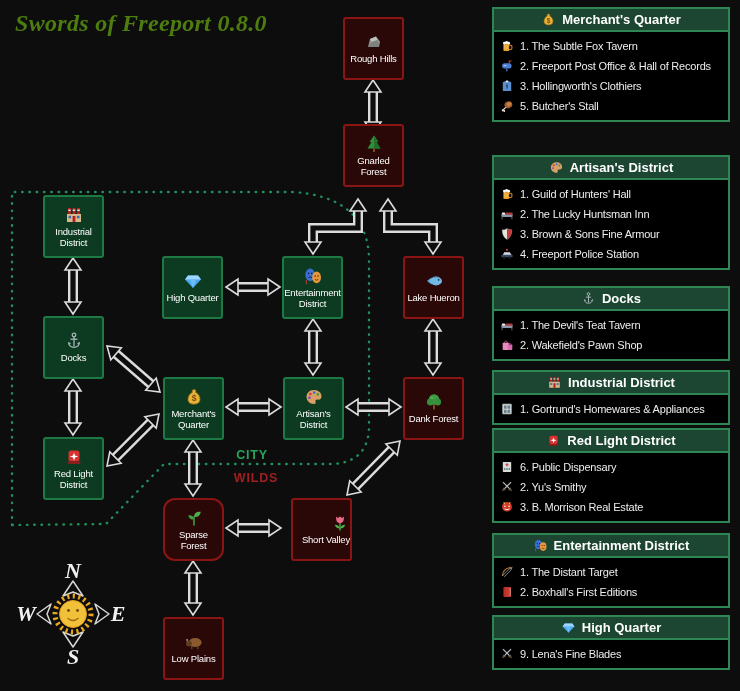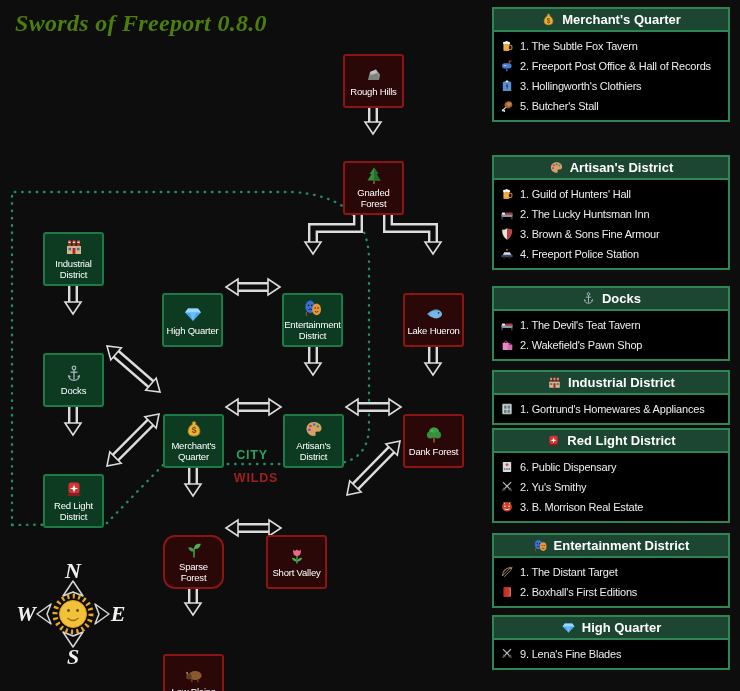--- a/index.html
+++ b/index.html
@@ -1,23 +1,23 @@
 <!DOCTYPE html>
 <html><head>
 <meta charset="utf-8">
 <style>
   html,body{margin:0;padding:0;background:#0d0d0d;}
   #stage{position:relative;width:740px;height:691px;background:#0d0d0d;overflow:hidden;
          font-family:"Liberation Sans",sans-serif;-webkit-font-smoothing:antialiased;}
   .title{position:absolute;left:15px;top:10px;font-family:"Liberation Serif",serif;
          font-style:italic;font-weight:bold;font-size:24px;color:#4d7c0f;letter-spacing:.3px;}
   
-  .node{position:absolute;width:61px;height:54px;box-sizing:border-box;border-radius:3px;
+  .node{position:absolute;width:61px;height:63px;box-sizing:border-box;border-radius:3px;
         display:flex;flex-direction:column;align-items:center;justify-content:center;gap:2px;
-        text-align:center;cursor:pointer;margin-top:37px;}
+        text-align:center;cursor:pointer;}
   .node.city{background:var(--city-fill);border:2px solid var(--city-border);}
   .node.wilds{background:var(--wilds-fill);border:2px solid var(--wilds-border);}
   .node .nicon{line-height:0;}
   .node .nlabel{font-size:9.5px;line-height:1.15;color:#fff;letter-spacing:-.2px;}
   #map-svg{position:absolute;left:0;top:0;pointer-events:none;}
   .zone-label{position:absolute;transform:translate(-50%,-50%);font-weight:bold;
               font-size:12.5px;letter-spacing:.8px;}
   .zone-label.city{color:var(--city-label);}
   .zone-label.wilds{color:var(--wilds-label);}
   
@@ -256,21 +256,21 @@
         <div class="nlabel">Red Light District</div>
       </div>
       <div class="node wilds" style="left: 163px; top: 498px; border-radius: 12px;">
         <span class="nicon"><svg viewBox="0 0 20 20" width="20" height="20" aria-hidden="true">
             <path d="M10 17.5 C10 13 10 10.5 10 8.5" stroke="#3f9e3f" stroke-width="1.6" fill="none"></path>
             <path d="M10 9 C10 5 13 3.3 16.8 3.8 C16.2 7.6 13.5 9.6 10 9 Z" fill="#4db04d"></path>
             <path d="M10 11.5 C10 8.5 7.5 7 4.3 7.4 C4.8 10.4 7.4 12 10 11.5 Z" fill="#3f9e3f"></path>
           </svg></span>
         <div class="nlabel">Sparse Forest</div>
       </div>
-      <div class="node wilds" style="left: 266px; top: 498px;">
+      <div class="node wilds" style="left: 291px; top: 498px; align-items: flex-end;">
         <span class="nicon"><svg viewBox="0 0 20 20" width="20" height="20" aria-hidden="true">
             <path d="M6 3.5 C6 8 7 10 10 10 C13 10 14 8 14 3.5 C12.5 5.2 12 5.2 10 3.5 C8 5.2 7.5 5.2 6 3.5 Z" fill="#e86a8a"></path>
             <path d="M10 10 L10 17.5" stroke="#3f9e3f" stroke-width="1.5"></path>
             <path d="M10 15.5 C7 15.5 5.4 14 4.8 11.8 C7.9 11.8 9.5 13.3 10 15.5 Z" fill="#4db04d"></path>
             <path d="M10 15.5 C13 15.5 14.6 14 15.2 11.8 C12.1 11.8 10.5 13.3 10 15.5 Z" fill="#4db04d"></path>
           </svg></span>
         <div class="nlabel">Short Valley</div>
       </div>
       <div class="node wilds" style="left: 163px; top: 617px;">
         <span class="nicon"><svg viewBox="0 0 20 20" width="20" height="20" aria-hidden="true">

